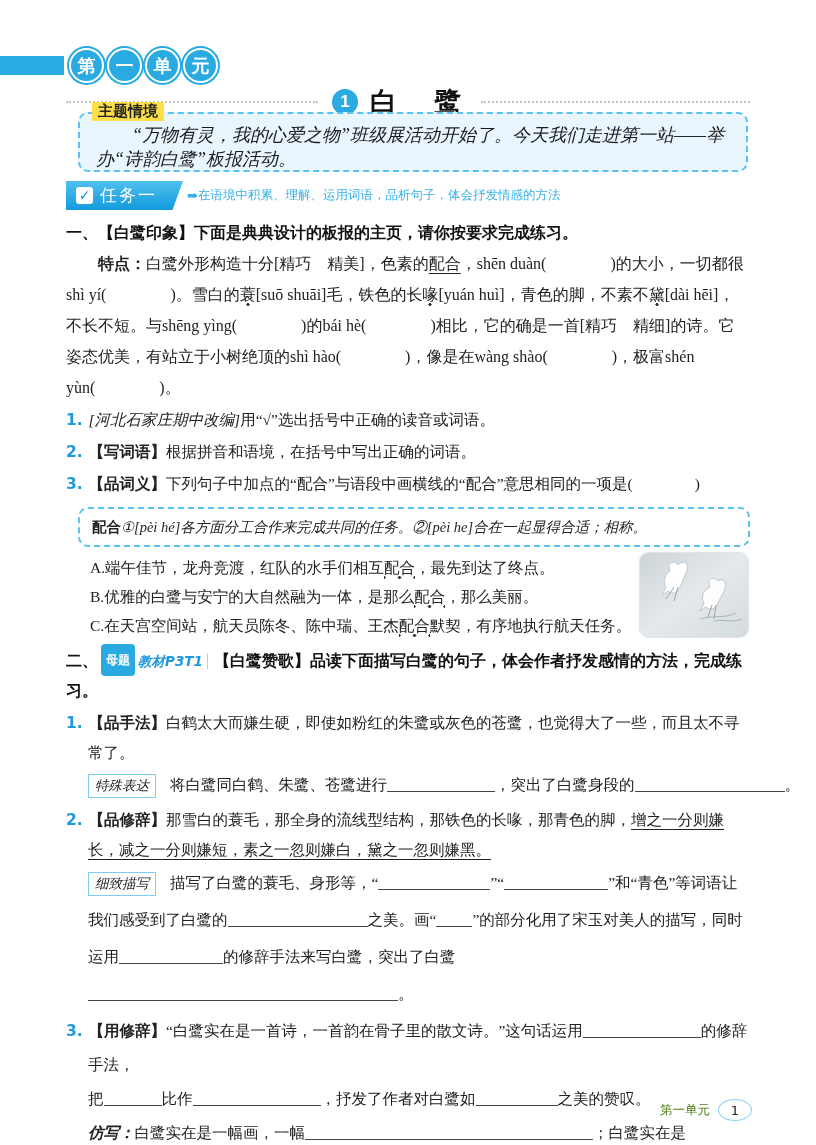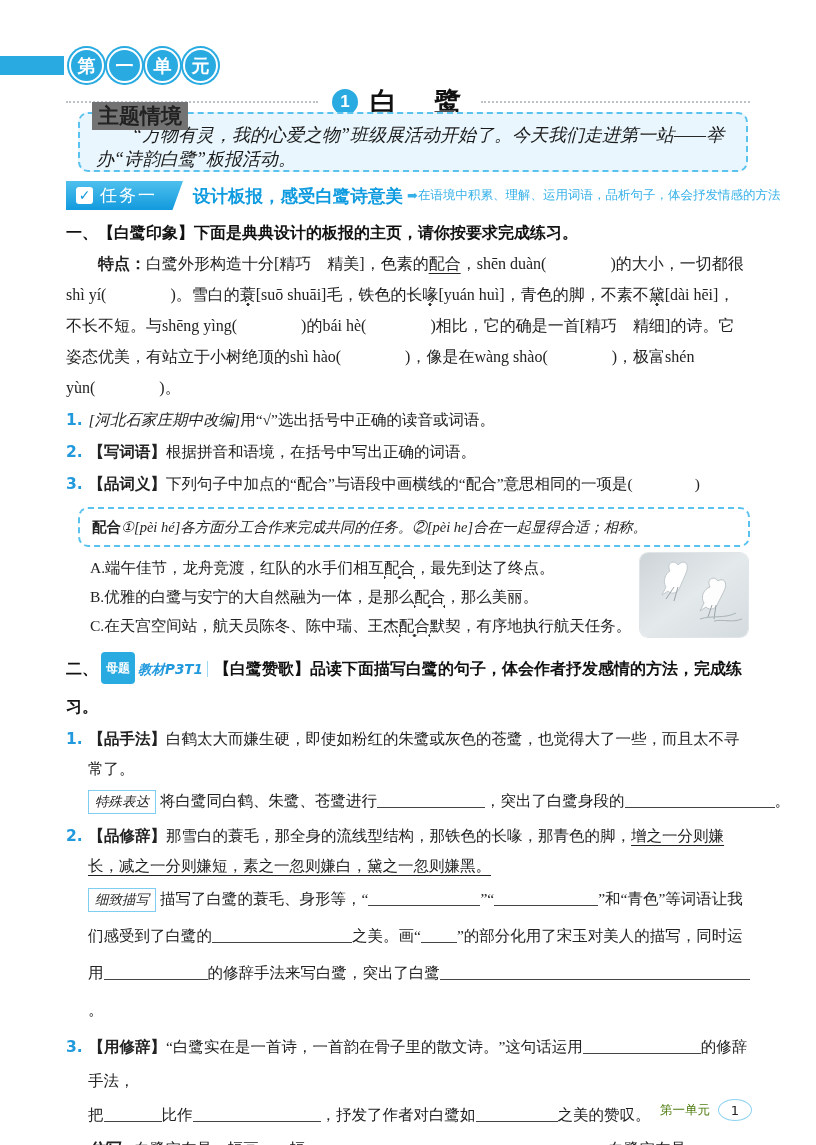--- a/index.html
+++ b/index.html
@@ -31,22 +31,22 @@
     margin:0 12px 0 14px; font-family:"Liberation Sans","DejaVu Sans",sans-serif;
   }
   .title-text { font-size:27px; font-weight:bold; letter-spacing:14px; color:#111; margin-right:6px;
     font-family:"DejaVu Sans","Liberation Sans",sans-serif; }
   
   .theme-box {
     position:absolute; top:112px; left:78px; right:68px; height:60px;
     background:#e9f6fd; border:2px dashed #59c2ee; border-radius:10px; padding:9px 16px 0 16px;
   }
   .theme-label {
-    position:absolute; top:-12px; left:12px; background:#737373; padding:0 6px;
-    font-weight:bold; font-size:21px; color:#222;
+    position:absolute; top:-12px; left:12px; background:#fde047; padding:0 6px;
+    font-weight:bold; font-size:15px; color:#222;
   }
   .theme-text { font-size:18px; line-height:24px; text-indent:2em; color:#1a1a1a;
     font-style:italic; }
   
   .task-row { position:absolute; top:181px; left:66px; right:60px; display:flex; align-items:center; white-space:nowrap; }
   .ribbon {
     background:linear-gradient(180deg,#4fc0ed 0%,#129ade 100%);
     clip-path:polygon(0 0,100% 0,91% 100%,0 100%);
     display:flex; align-items:center; padding:4px 26px 4px 10px; height:29px;
   }
@@ -82,28 +82,28 @@
   .defterm { font-weight:bold; font-style:normal; font-family:"DejaVu Sans",sans-serif; }
   .opts { position:relative; }
   .opt { line-height:29px; padding-left:24px; }
   .photo {
     position:absolute; top:0px; right:2px; width:108px; height:84px; border-radius:8px;
     overflow:hidden; box-shadow:0 0 0 1px #e2e5e7;
   }
   
   .badge-blue {
     display:inline-block; background:#29abe2; color:#fff; font-size:12px; font-weight:bold;
-    border-radius:4px; padding:1px 5px; margin:8px 3px; vertical-align:2px;
+    border-radius:4px; padding:1px 5px; margin:0 3px; vertical-align:2px;
     font-family:"DejaVu Sans",sans-serif;
   }
   .ref-blue { color:#2199dd; font-style:italic; font-size:13.5px; margin-right:6px;
     border-right:1px solid #9ed7f2; padding-right:4px; }
   .minibox {
     display:inline-block; border:1.5px solid #7fcdf0; padding:0 6px; font-size:13.5px;
-    font-style:italic; color:#222; margin-right:4px; line-height:22px;
+    font-style:italic; color:#222; margin-right:14px; line-height:22px;
   }
   .blank { display:inline-block; border-bottom:1.5px solid #444; height:15px; vertical-align:-2px; }
   .line { line-height:36px; }
   .nowrap { white-space:nowrap; }
   .indent1 { padding-left:22px; }
   
   .footer { position:absolute; right:64px; bottom:24px; display:flex; align-items:center; }
   .footer-unit { font-size:12.5px; color:#4d7c0f; font-family:"DejaVu Sans",sans-serif; margin-right:8px; }
   .footer-page {
     width:34px; height:22px; border:1.5px solid #8ed2f1; border-radius:50%;
@@ -136,21 +136,20 @@
   <div class="theme-box">
     <span class="theme-label">主题情境</span>
     <div class="theme-text">“万物有灵，我的心爱之物”班级展活动开始了。今天我们走进第一站——举办“诗韵白鹭”板报活动。</div>
   </div>
 
   <div class="task-row">
     <div class="ribbon">
       <span class="check-ico">✓</span>
       <span class="ribbon-label">任务一</span>
     </div>
-    <span class="task-title">设计板报，感受白鹭诗意美</span>
     <span class="task-arrow">➡</span>
     <span class="task-sub">在语境中积累、理解、运用词语，品析句子，体会抒发情感的方法</span>
   </div>
 
   <div class="body">
 
     <div class="sec-head">一、【白鹭印象】下面是典典设计的板报的主页，请你按要求完成练习。</div>
 
     <div class="para">
       <span class="lead">特点：</span><span>白鹭外形构造十分[精巧　精美]，色素的</span><u class="hl">配合</u><span>，shēn duàn(　　　　)的大小，一切都很 shì yí(　　　　)。雪白的</span><span class="udot">蓑</span><span>[suō shuāi]毛，铁色的长</span><span class="udot">喙</span><span>[yuán huì]，青色的脚，不素不</span><span class="udot">黛</span><span>[dài hēi]，不长不短。与shēng yìng(　　　　)的bái hè(　　　　)相比，它的确是一首[精巧　精细]的诗。它姿态优美，有站立于小树绝顶的shì hào(　　　　)，像是在wàng shào(　　　　)，极富shén yùn(　　　　)。</span>

